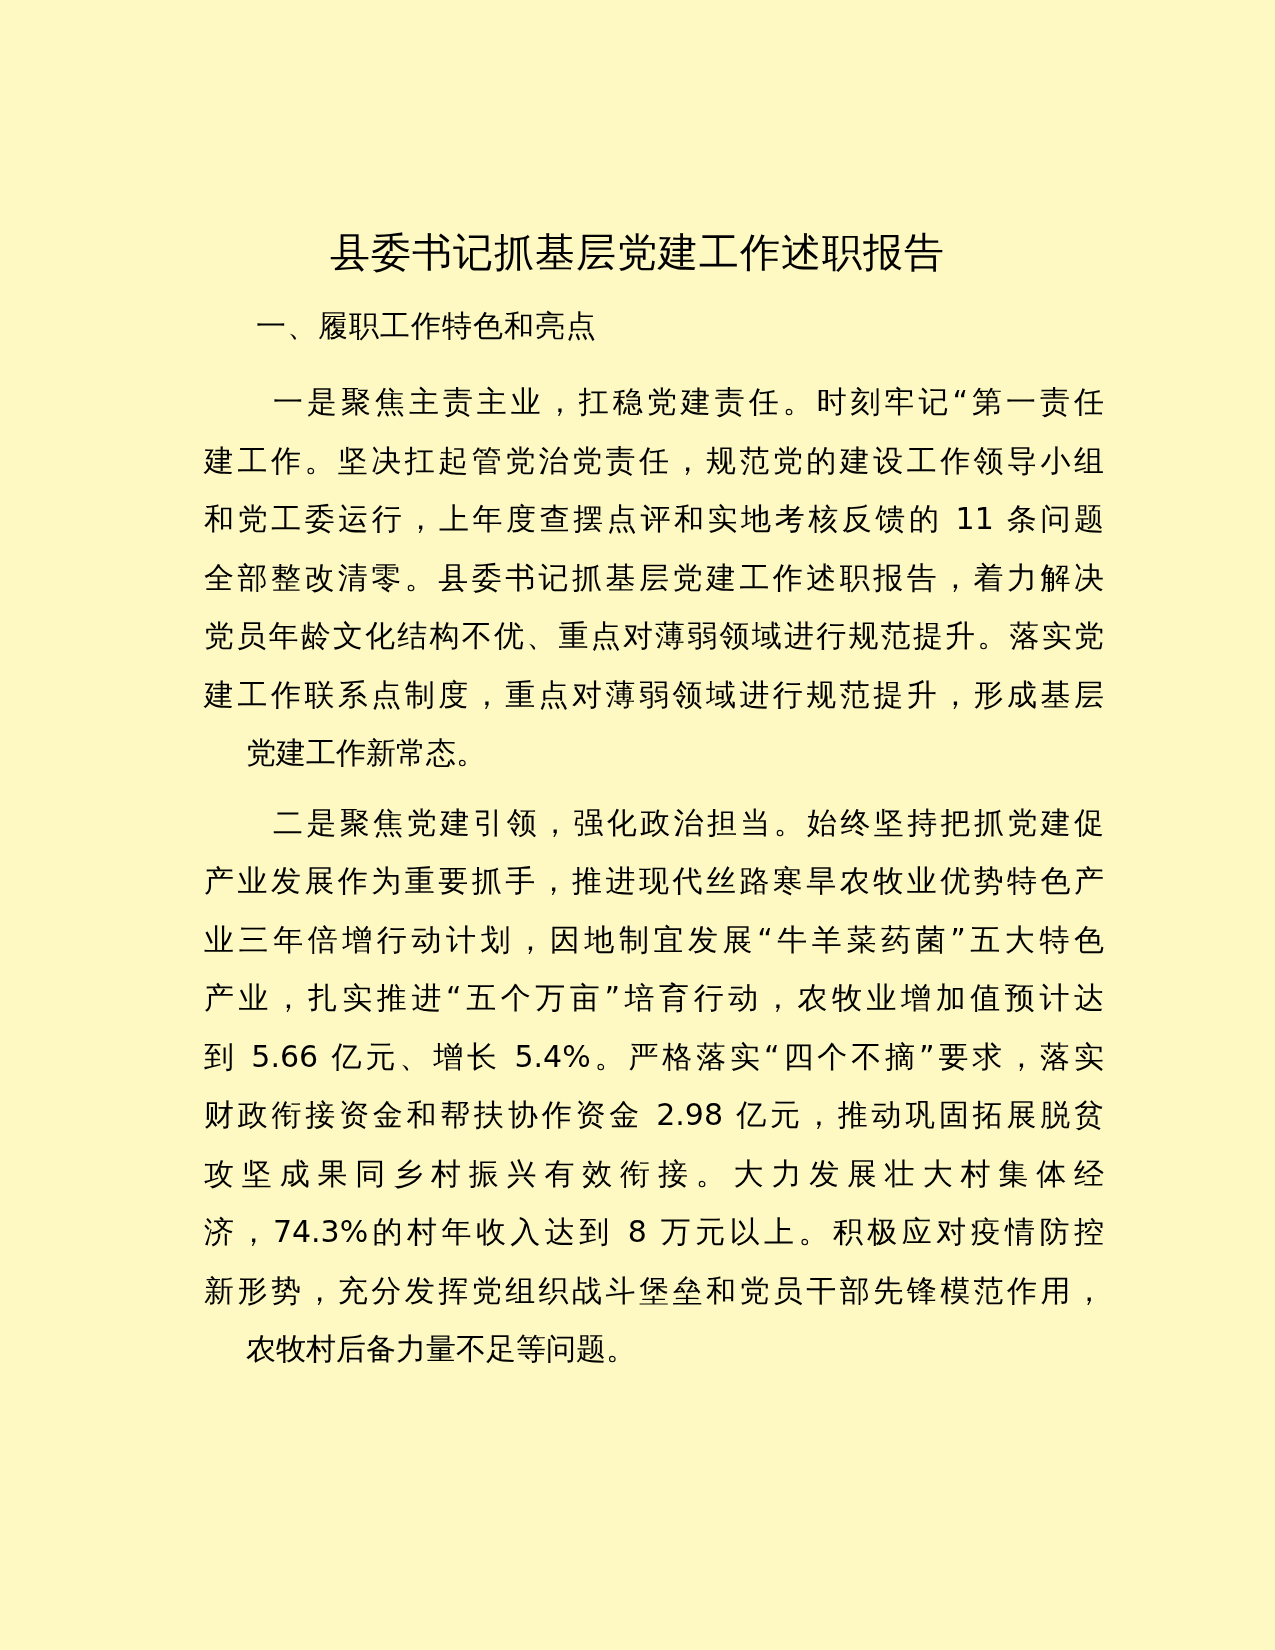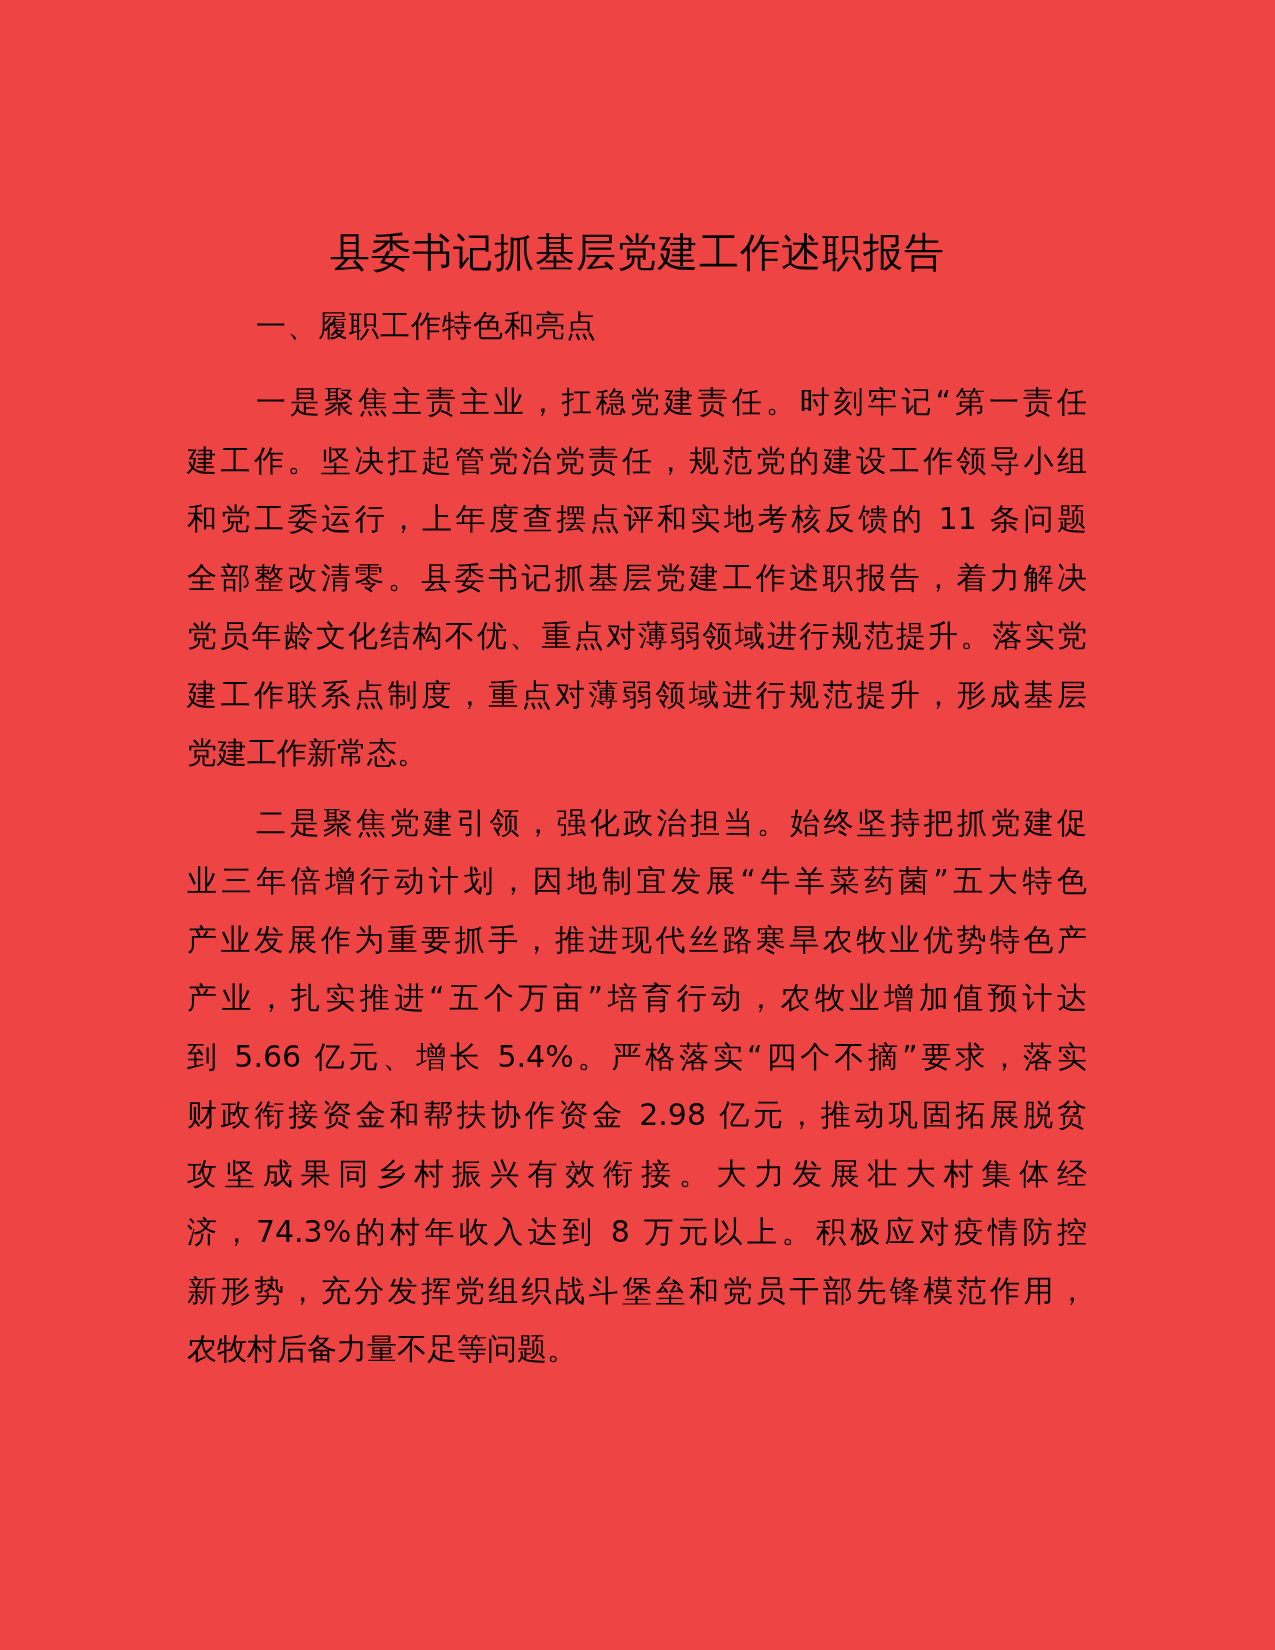--- a/index.html
+++ b/index.html
@@ -1,27 +1,27 @@
 <!DOCTYPE html>
 <html><head>
 <meta charset="utf-8">
 <style>
   html, body { margin: 0; padding: 0; background: #ffffff; }
   body { width: 1275px; height: 1650px; position: relative; overflow: hidden;
          font-family: "DejaVu Sans", "Liberation Sans", sans-serif; color: #000000; }
-  .page { position: absolute; left: 0; top: 0; width: 1275px; height: 1650px; background: #ef4444; }
+  .page { position: absolute; left: 0; top: 0; width: 1275px; height: 1650px; background: #fef9c3; }
   .title { position: absolute; left: 0; width: 1275px; top: 224px; text-align: center;
            font-size: 40px; line-height: 56px; letter-spacing: 1px; }
   .heading { position: absolute; left: 256px; top: 303px; font-size: 30px; line-height: 46px; letter-spacing: 1px; }
-  .body { position: absolute; left: 187px; width: 900px; }
+  .body { position: absolute; left: 204px; width: 900px; }
   .para { margin: 0; }
   .line { display: block; height: 58.5px; line-height: 58.5px; font-size: 30px;
           text-align: justify; text-align-last: justify; white-space: nowrap; }
   .line.first { padding-left: 69px; }
-  .line.last { text-align-last: left; }
+  .line.last { text-align-last: left; margin-left: 42px; }
   .para + .para { margin-top: 11px; }
 </style>
 </head>
 <body>
 
 <div class="page">
   <div class="title">县委书记抓基层党建工作述职报告</div>
   <div class="heading">一、履职工作特色和亮点</div>
 
   <div class="body" style="top:373px;">
@@ -29,22 +29,22 @@
       <span class="line first">一是聚焦主责主业，扛稳党建责任。时刻牢记“第一责任</span>
       <span class="line">建工作。坚决扛起管党治党责任，规范党的建设工作领导小组</span>
       <span class="line">和党工委运行，上年度查摆点评和实地考核反馈的 11 条问题</span>
       <span class="line">全部整改清零。县委书记抓基层党建工作述职报告，着力解决</span>
       <span class="line">党员年龄文化结构不优、重点对薄弱领域进行规范提升。落实党</span>
       <span class="line">建工作联系点制度，重点对薄弱领域进行规范提升，形成基层</span>
       <span class="line last">党建工作新常态。</span>
     </div>
     <div class="para">
       <span class="line first">二是聚焦党建引领，强化政治担当。始终坚持把抓党建促</span>
+      <span class="line">产业发展作为重要抓手，推进现代丝路寒旱农牧业优势特色产</span>
       <span class="line">业三年倍增行动计划，因地制宜发展“牛羊菜药菌”五大特色</span>
-      <span class="line">产业发展作为重要抓手，推进现代丝路寒旱农牧业优势特色产</span>
       <span class="line">产业，扎实推进“五个万亩”培育行动，农牧业增加值预计达</span>
       <span class="line">到 5.66 亿元、增长 5.4%。严格落实“四个不摘”要求，落实</span>
       <span class="line">财政衔接资金和帮扶协作资金 2.98 亿元，推动巩固拓展脱贫</span>
       <span class="line">攻坚成果同乡村振兴有效衔接。大力发展壮大村集体经</span>
       <span class="line">济，74.3%的村年收入达到 8 万元以上。积极应对疫情防控</span>
       <span class="line">新形势，充分发挥党组织战斗堡垒和党员干部先锋模范作用，</span>
       <span class="line last">农牧村后备力量不足等问题。</span>
     </div>
   </div>
 </div>

